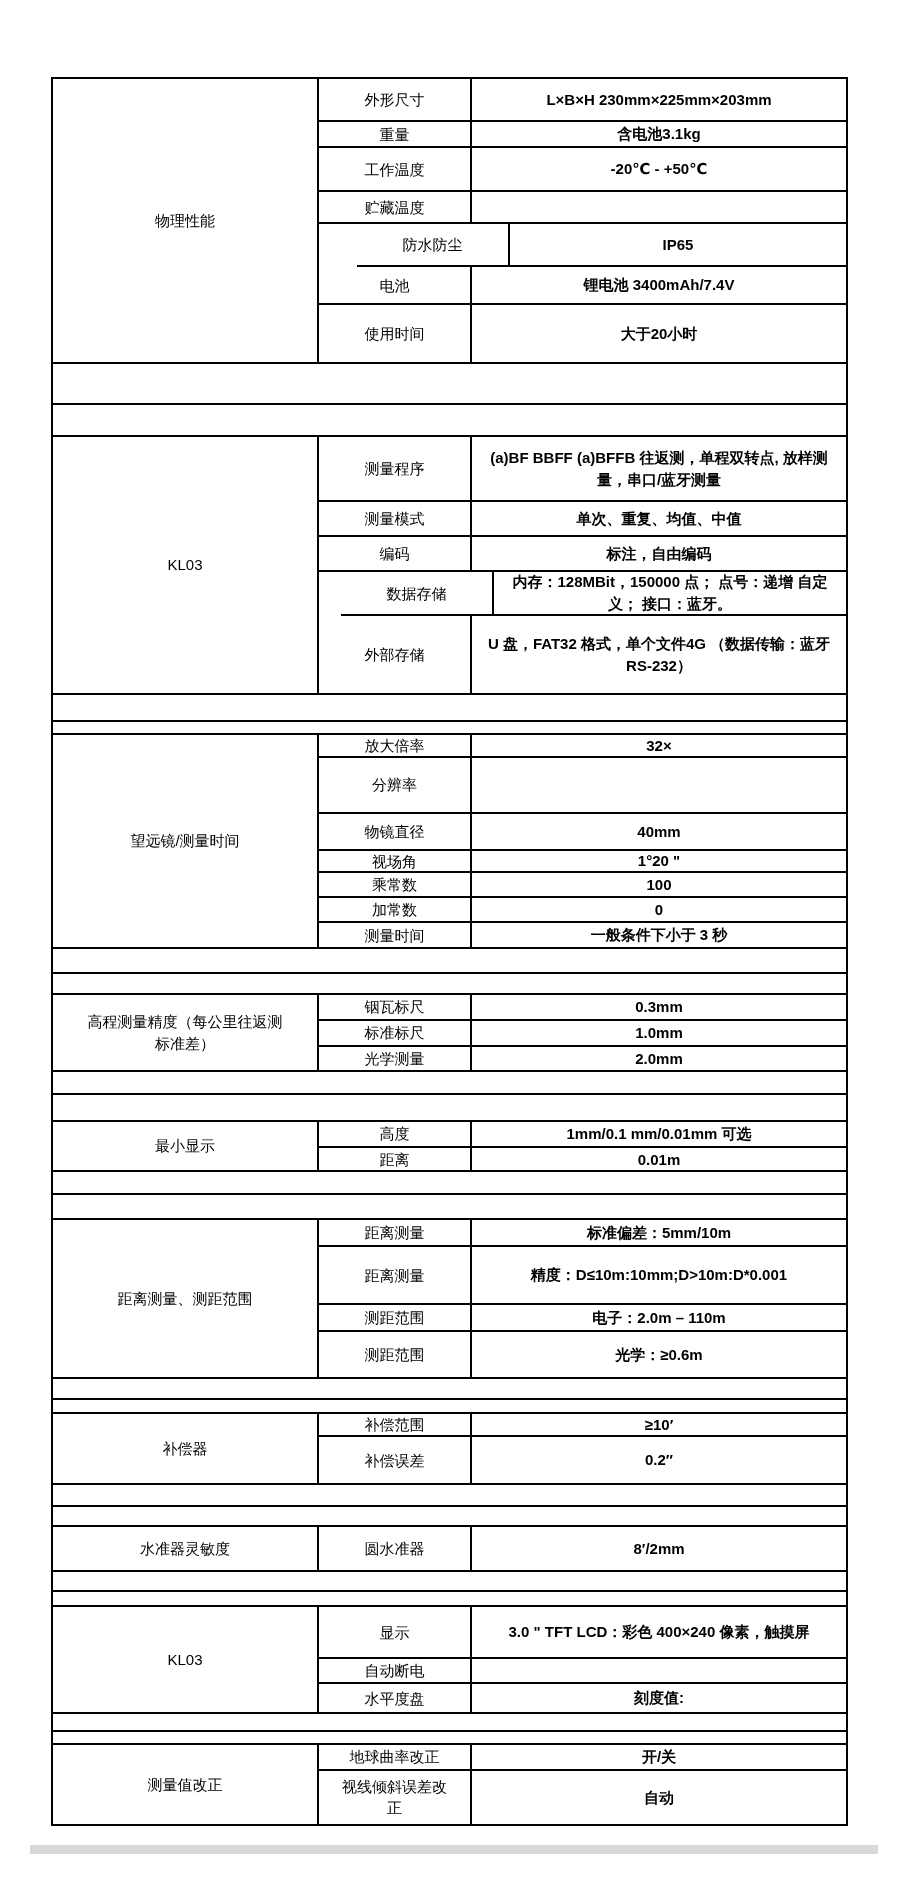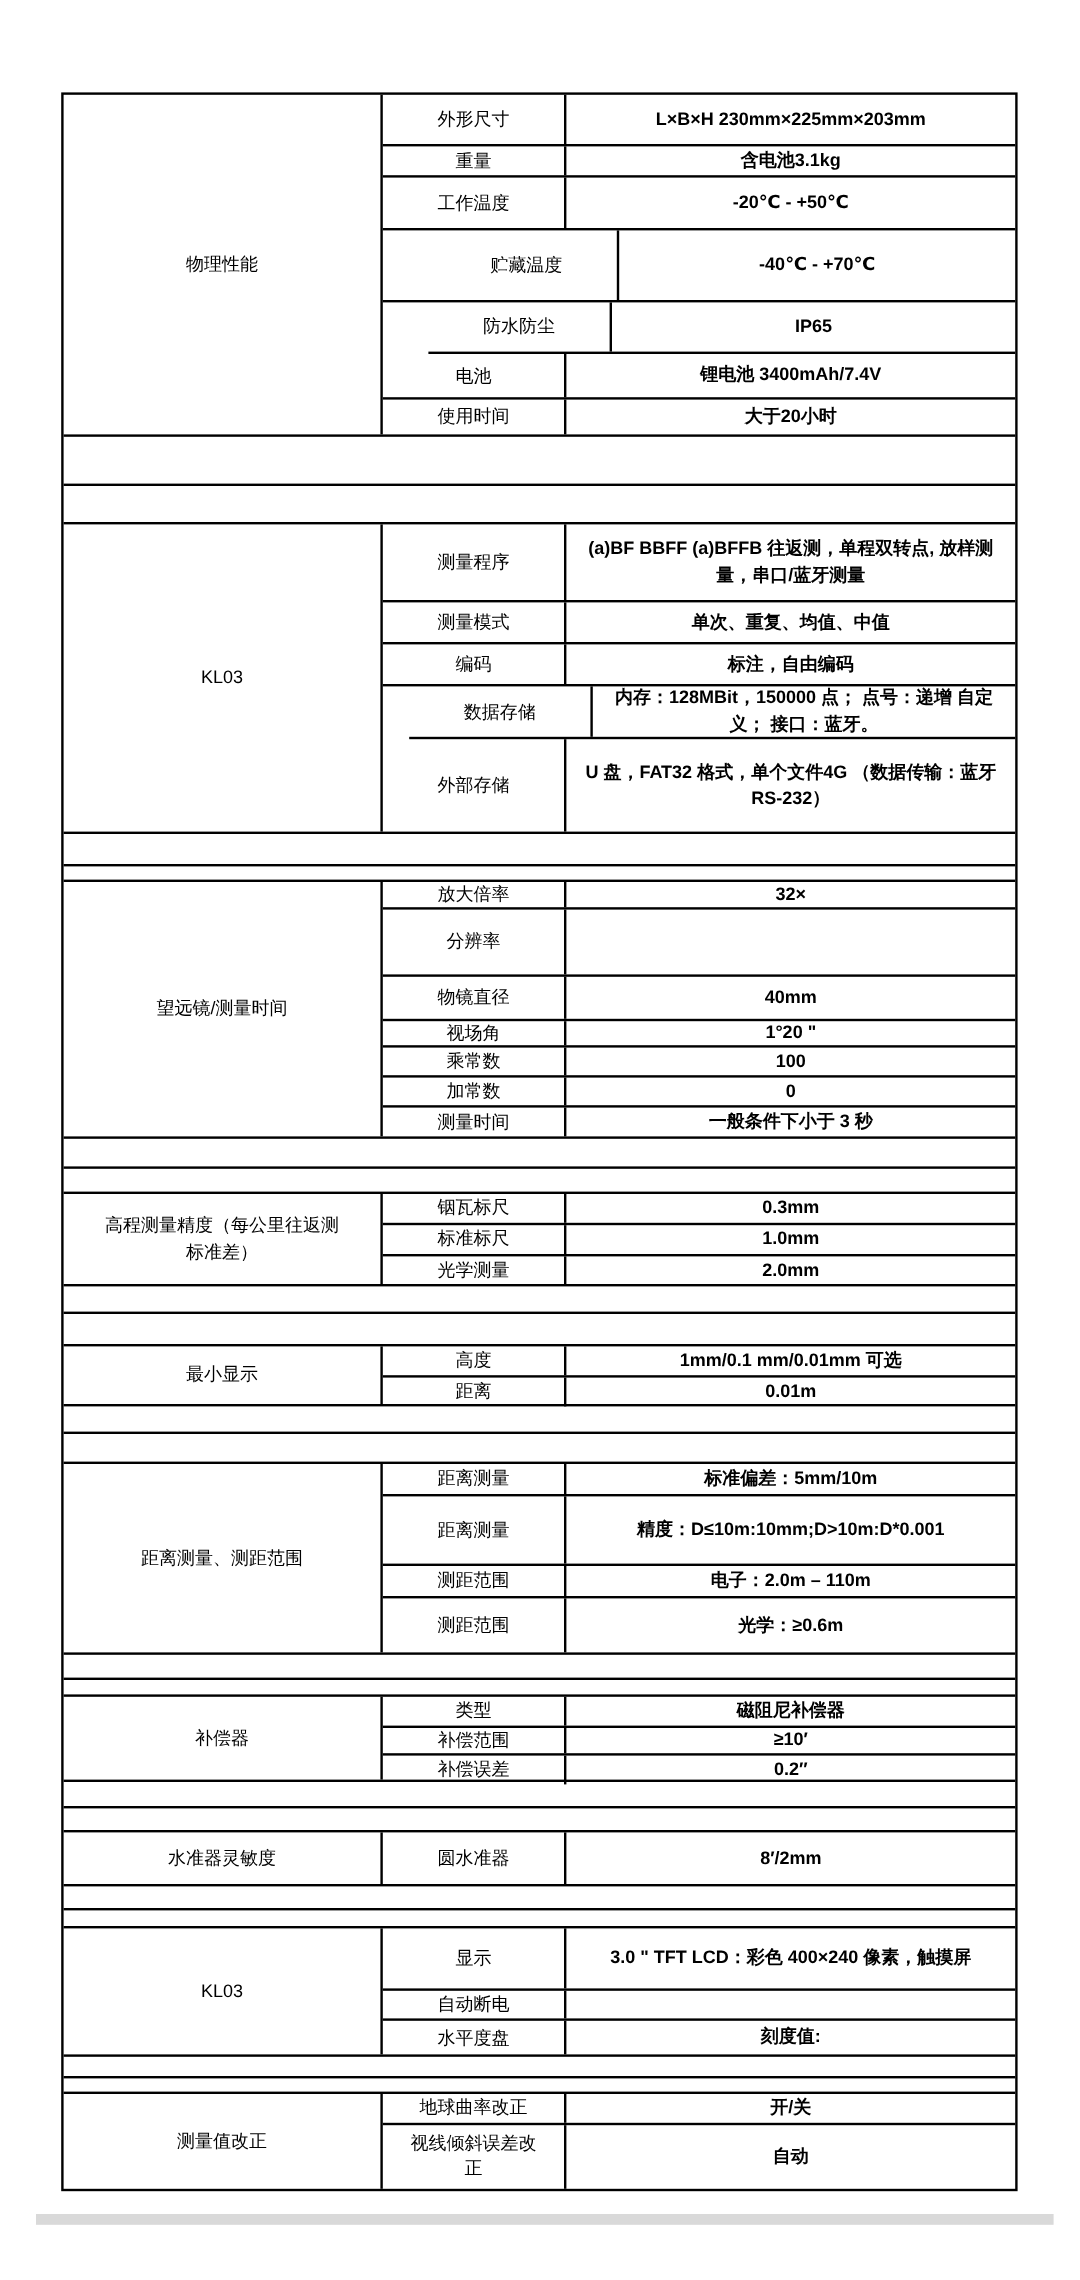--- a/index.html
+++ b/index.html
@@ -55,23 +55,22 @@
         <div class="cell-value">L×B×H 230mm×225mm×203mm</div>
       </div>
       <div class="row" style="height:26px;">
         <div class="cell-label">重量</div>
         <div class="cell-value">含电池3.1kg</div>
       </div>
       <div class="row" style="height:44px;">
         <div class="cell-label">工作温度</div>
         <div class="cell-value">-20℃ - +50℃</div>
       </div>
-      <div class="row" style="height:60px;padding-left:44px;">
+      <div class="row" style="height:32px;">
         <div class="cell-label">贮藏温度</div>
-        <div class="cell-value">-40℃ - +70℃</div>
       </div>
       <div class="row" style="height:43px;margin-left:38px;">
         <div class="cell-label">防水防尘</div>
         <div class="cell-value">IP65</div>
       </div>
       <div class="row" style="height:38px;">
         <div class="cell-label">电池</div>
         <div class="cell-value">锂电池 3400mAh/7.4V</div>
       </div>
       <div class="row">
@@ -203,24 +202,20 @@
         <div class="cell-value">光学：≥0.6m</div>
       </div>
     </div>
   </div>
   <div class="spacer" style="height:21px;"></div>
   <div class="spacer" style="height:14px;"></div>
 
   <div class="section" style="height:71px;">
     <div class="cat">补偿器</div>
     <div class="rows">
-      <div class="row" style="height:30px;">
-        <div class="cell-label">类型</div>
-        <div class="cell-value">磁阻尼补偿器</div>
-      </div>
       <div class="row" style="height:23px;">
         <div class="cell-label">补偿范围</div>
         <div class="cell-value">≥10′</div>
       </div>
       <div class="row">
         <div class="cell-label">补偿误差</div>
         <div class="cell-value">0.2″</div>
       </div>
     </div>
   </div>

